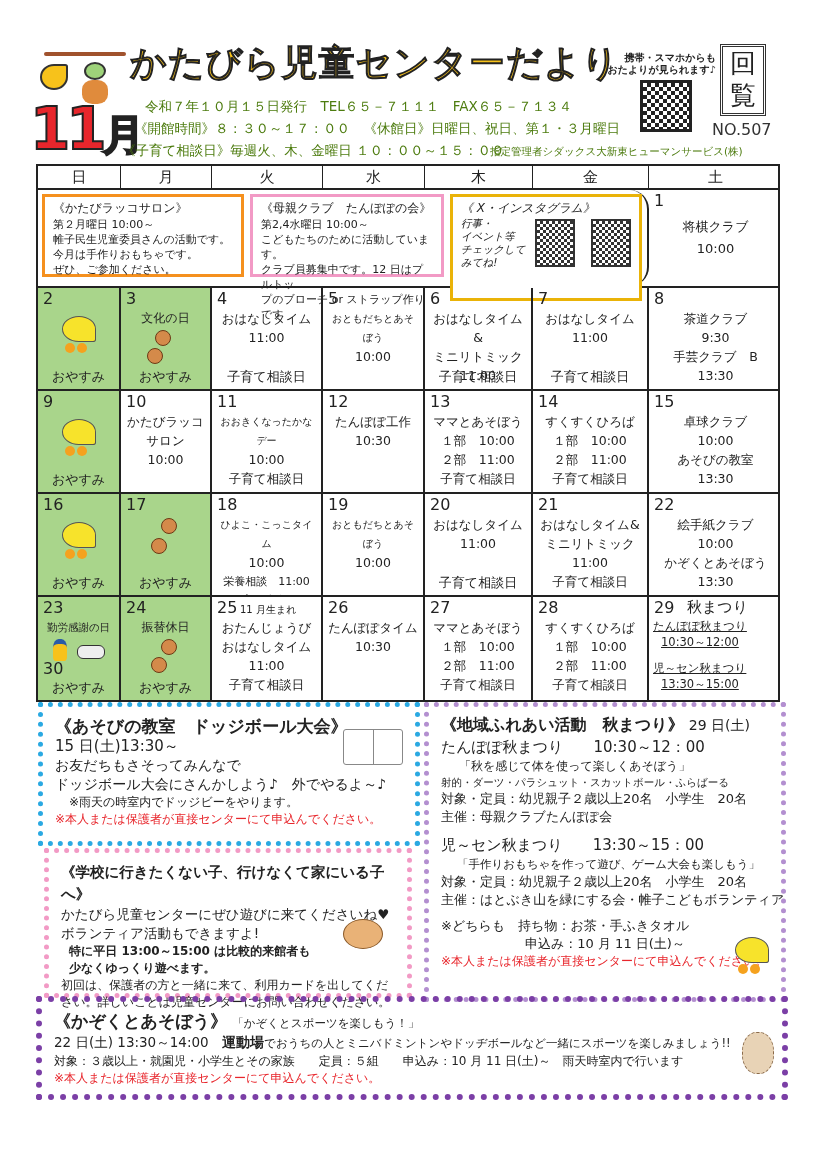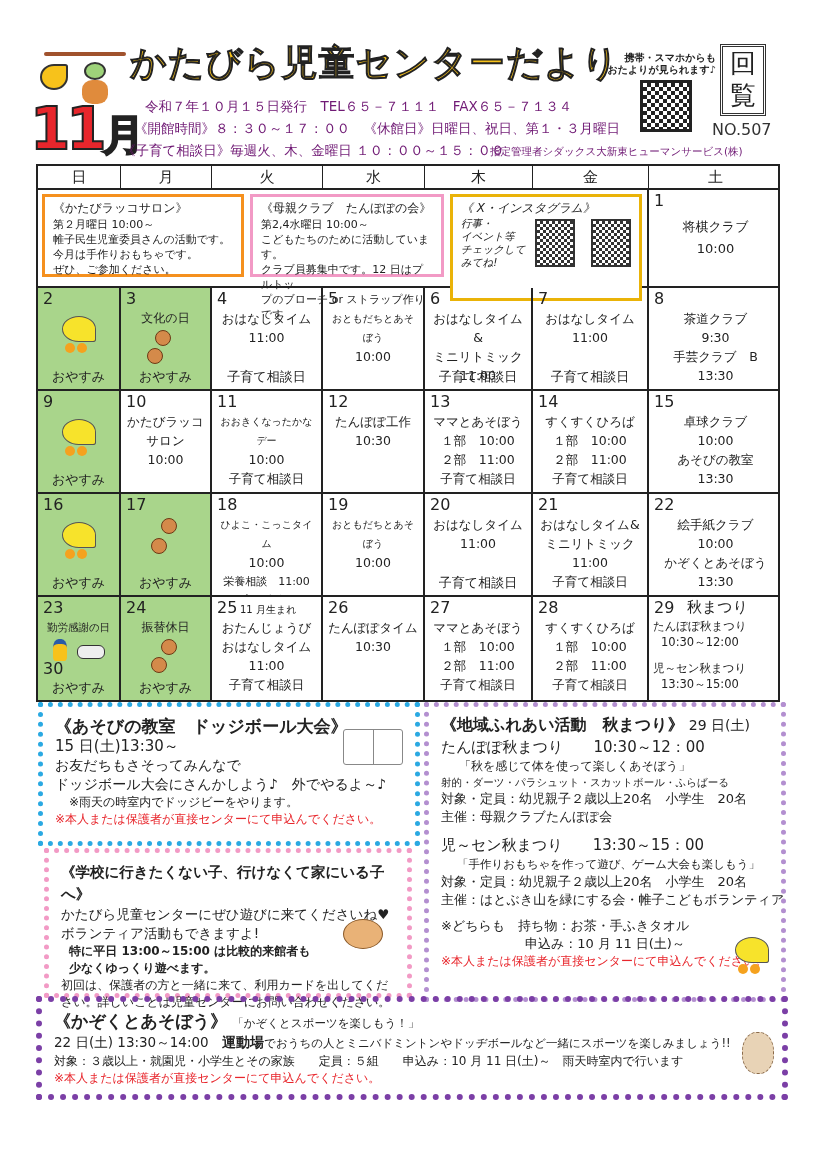--- a/index.html
+++ b/index.html
@@ -3,21 +3,21 @@
 <meta charset="utf-8">
 <style>
   * { box-sizing: border-box; margin: 0; padding: 0; }
   body { width: 820px; height: 1160px; background: #fff; font-family: "DejaVu Sans", "Liberation Sans", sans-serif; color: #222; position: relative; overflow: hidden; }
   .abs { position: absolute; }
 
   
   .month { left: 30px; top: 100px; font-size: 58px; font-weight: bold; color: #e8262c; letter-spacing: -4px; line-height: 1; -webkit-text-stroke: 2px #222; font-family: "DejaVu Sans", sans-serif; }
   .month small { font-size: 42px; letter-spacing: 0; }
   .title { left: 130px; top: 45px; font-size: 36px; font-weight: normal; color: #f7c21b; -webkit-text-stroke: 2px #222; letter-spacing: 1px; line-height: 1; }
-  .hdr-line { font-size: 13.5px; color: #701a75; white-space: nowrap; line-height: 1; }
+  .hdr-line { font-size: 13.5px; color: #4d7c0f; white-space: nowrap; line-height: 1; }
   .mobile-note { left: 604px; top: 52px; font-size: 10px; font-weight: bold; line-height: 1.2; text-align: right; width: 112px; }
   .qr-main { left: 640px; top: 80px; width: 52px; height: 52px; background-image: repeating-conic-gradient(#222 0 25%, #fff 0 50%); background-size: 8px 8px; border: 3px solid #222; }
   .kairan { left: 720px; top: 44px; width: 46px; height: 72px; border: 3px double #333; font-size: 26px; text-align: center; line-height: 32px; }
   .issue-no { left: 712px; top: 120px; font-size: 16px; color: #333; }
 
   
   .cal { left: 36px; top: 164px; width: 744px; border: 2px solid #222; }
   .cal-head { display: grid; grid-template-columns: 83px 91px 111px 102px 108px 116px 133px; height: 24px; border-bottom: 2px solid #222; }
   .cal-head div { border-right: 1px solid #222; text-align: center; font-size: 15px; line-height: 22px; }
   .cal-head div:last-child { border-right: none; }
@@ -90,21 +90,21 @@
     <div>日</div>
     <div>月</div>
     <div>火</div>
     <div>水</div>
     <div>木</div>
     <div>金</div>
     <div>土</div>
   </div>
 
   <div class="week0">
-    <div style="border-right:2px solid #222;position:relative;">
+    <div style="border-right:2px solid #222;position:relative;border-radius:19px;">
       <div class="info-box box-orange">
         <div class="ttl">《かたびラッコサロン》</div>
         <div>第２月曜日 10:00～</div>
         <div>帷子民生児童委員さんの活動です。</div>
         <div>今月は手作りおもちゃです。</div>
         <div>ぜひ、ご参加ください。</div>
       </div>
       <div class="info-box box-pink">
         <div class="ttl">《母親クラブ　たんぽぽの会》</div>
         <div>第2,4水曜日 10:00～</div>
@@ -366,21 +366,21 @@
     </div>
     <div class="cell">
       <span class="dnum">28</span>
       <div class="lines">
           <div>すくすくひろば</div>
           <div>１部　10:00</div>
           <div>２部　11:00</div>
           <div>子育て相談日</div>
         </div>
     </div>
-    <div class="cell" style="text-align:left;">
+    <div class="cell" style="text-align:left;text-decoration:underline;">
       <span class="dnum">29</span>
       <span style="position:absolute;left:38px;top:1px;font-size:15px;">秋まつり</span>
       <div class="lines" style="font-size:11.5px;line-height:16px;">
         <div>たんぽぽ秋まつり</div>
         <div style="padding-left:8px;">10:30～12:00</div>
         <div style="height:10px;"></div>
         <div>児～セン秋まつり</div>
         <div style="padding-left:8px;">13:30～15:00</div>
       </div>
     </div>

